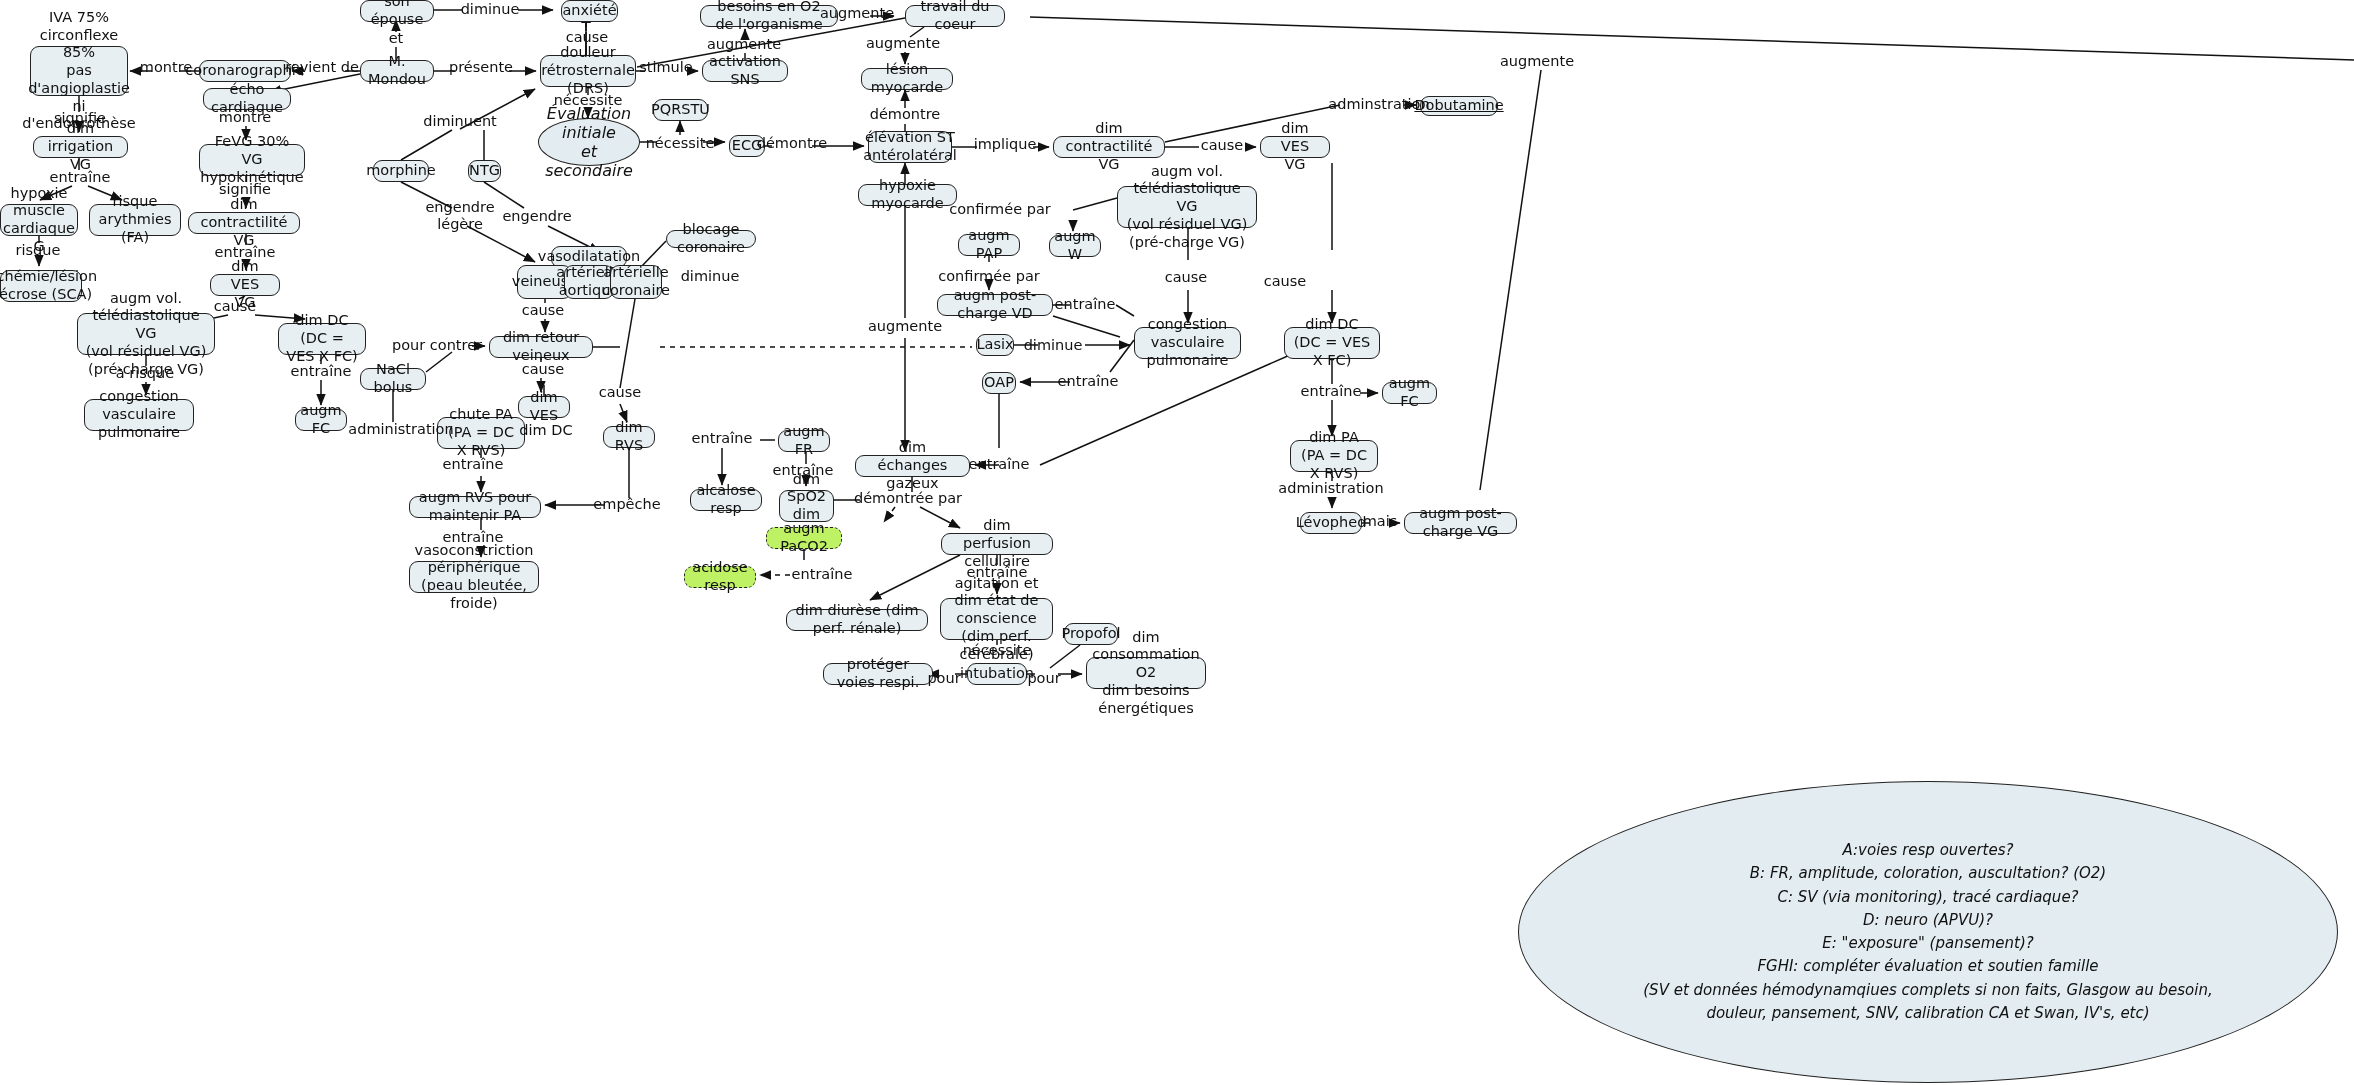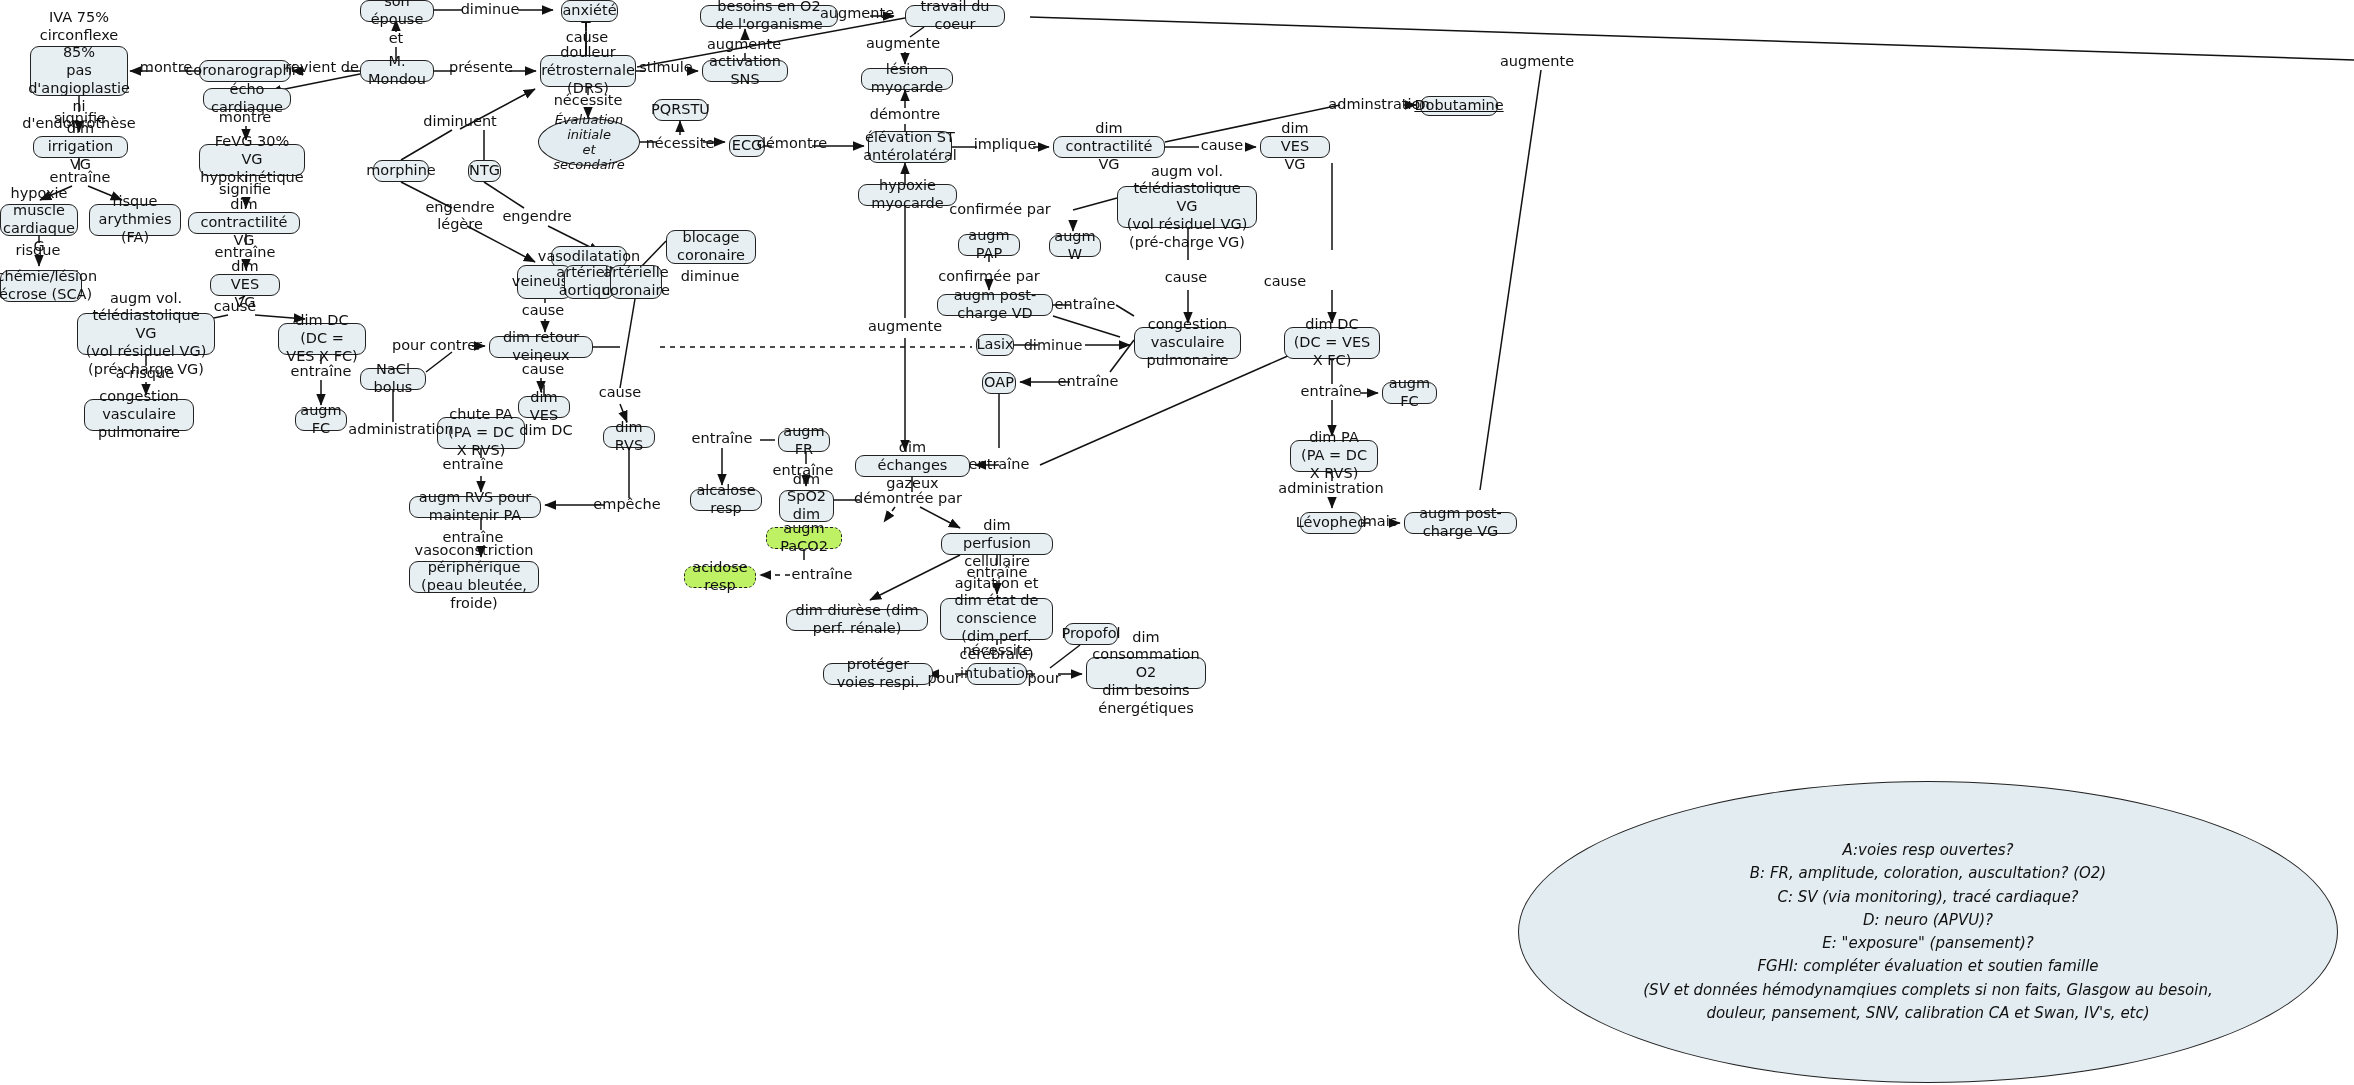--- a/index.html
+++ b/index.html
@@ -185,21 +185,21 @@
 d'endoprothèse</div>
       <div class="node" style="left: 199px; top: 60px; width: 92px; height: 22px;">coronarographie</div>
       <div class="node" style="left: 360px; top: 60px; width: 74px; height: 22px;">M. Mondou</div>
       <div class="node" style="left: 540px; top: 55px; width: 96px; height: 32px;">douleur rétrosternale
 (DRS)</div>
       <div class="node" style="left: 702px; top: 60px; width: 86px; height: 22px;">activation SNS</div>
       <div class="node" style="left: 861px; top: 68px; width: 92px; height: 22px;">lésion myocarde</div>
       <div class="node" style="left: 203px; top: 88px; width: 88px; height: 22px;">écho cardiaque</div>
       <div class="node" style="left: 653px; top: 99px; width: 55px; height: 22px;">PQRSTU</div>
       <div class="node" style="left: 1420px; top: 96px; width: 78px; height: 20px; text-decoration: underline;">Dobutamine</div>
-      <div class="ellipse" style="font-style: italic; font-size: 13px; left: 538px; top: 118px; width: 102px; height: 48px;">Évaluation initiale
+      <div class="ellipse" style="font-style: italic; font-size: 16px; left: 538px; top: 118px; width: 102px; height: 48px;">Évaluation initiale
 et secondaire</div>
       <div class="node" style="left: 729px; top: 135px; width: 36px; height: 22px;">ECG</div>
       <div class="node" style="left: 868px; top: 131px; width: 84px; height: 32px;">élévation ST
 antérolatéral</div>
       <div class="node" style="left: 1053px; top: 136px; width: 112px; height: 22px;">dim contractilité VG</div>
       <div class="node" style="left: 1260px; top: 136px; width: 70px; height: 22px;">dim VES VG</div>
       <div class="node" style="left: 33px; top: 136px; width: 95px; height: 22px;">dim irrigation VG</div>
       <div class="node" style="left: 199px; top: 144px; width: 106px; height: 32px;">FeVG 30%
 VG hypokinétique</div>
       <div class="node" style="left: 373px; top: 160px; width: 56px; height: 22px;">morphine</div>
@@ -207,21 +207,21 @@
       <div class="node" style="left: 858px; top: 184px; width: 99px; height: 22px;">hypoxie myocarde</div>
       <div class="node" style="left: 1117px; top: 186px; width: 140px; height: 42px;">augm vol. télédiastolique VG
 (vol résiduel VG)
 (pré-charge VG)</div>
       <div class="node" style="left: 0px; top: 204px; width: 78px; height: 32px;">hypoxie muscle
 cardiaque G</div>
       <div class="node" style="left: 89px; top: 204px; width: 92px; height: 32px;">risque arythmies
 (FA)</div>
       <div class="node" style="left: 188px; top: 212px; width: 112px; height: 22px;">dim contractilité VG</div>
       <div class="node" style="left: 1049px; top: 235px; width: 52px; height: 22px;">augm W</div>
-      <div class="node" style="left: 666px; top: 230px; width: 90px; height: 34px;">blocage coronaire</div>
+      <div class="node" style="left: 666px; top: 230px; width: 90px; height: 18px;">blocage coronaire</div>
       <div class="node" style="left: 958px; top: 234px; width: 62px; height: 22px;">augm PAP</div>
       <div class="node" style="left: 551px; top: 246px; width: 76px; height: 22px;">vasodilatation</div>
       <div class="node" style="left: 517px; top: 265px; width: 55px; height: 34px;">veineuse</div>
       <div class="node" style="left: 564px; top: 265px; width: 50px; height: 34px;">artérielle
 aortique</div>
       <div class="node" style="left: 610px; top: 265px; width: 52px; height: 34px;">artérielle
 coronaire</div>
       <div class="node" style="left: 0px; top: 270px; width: 82px; height: 32px;">ischémie/lésion
 nécrose (SCA)</div>
       <div class="node" style="left: 210px; top: 274px; width: 70px; height: 22px;">dim VES VG</div>

